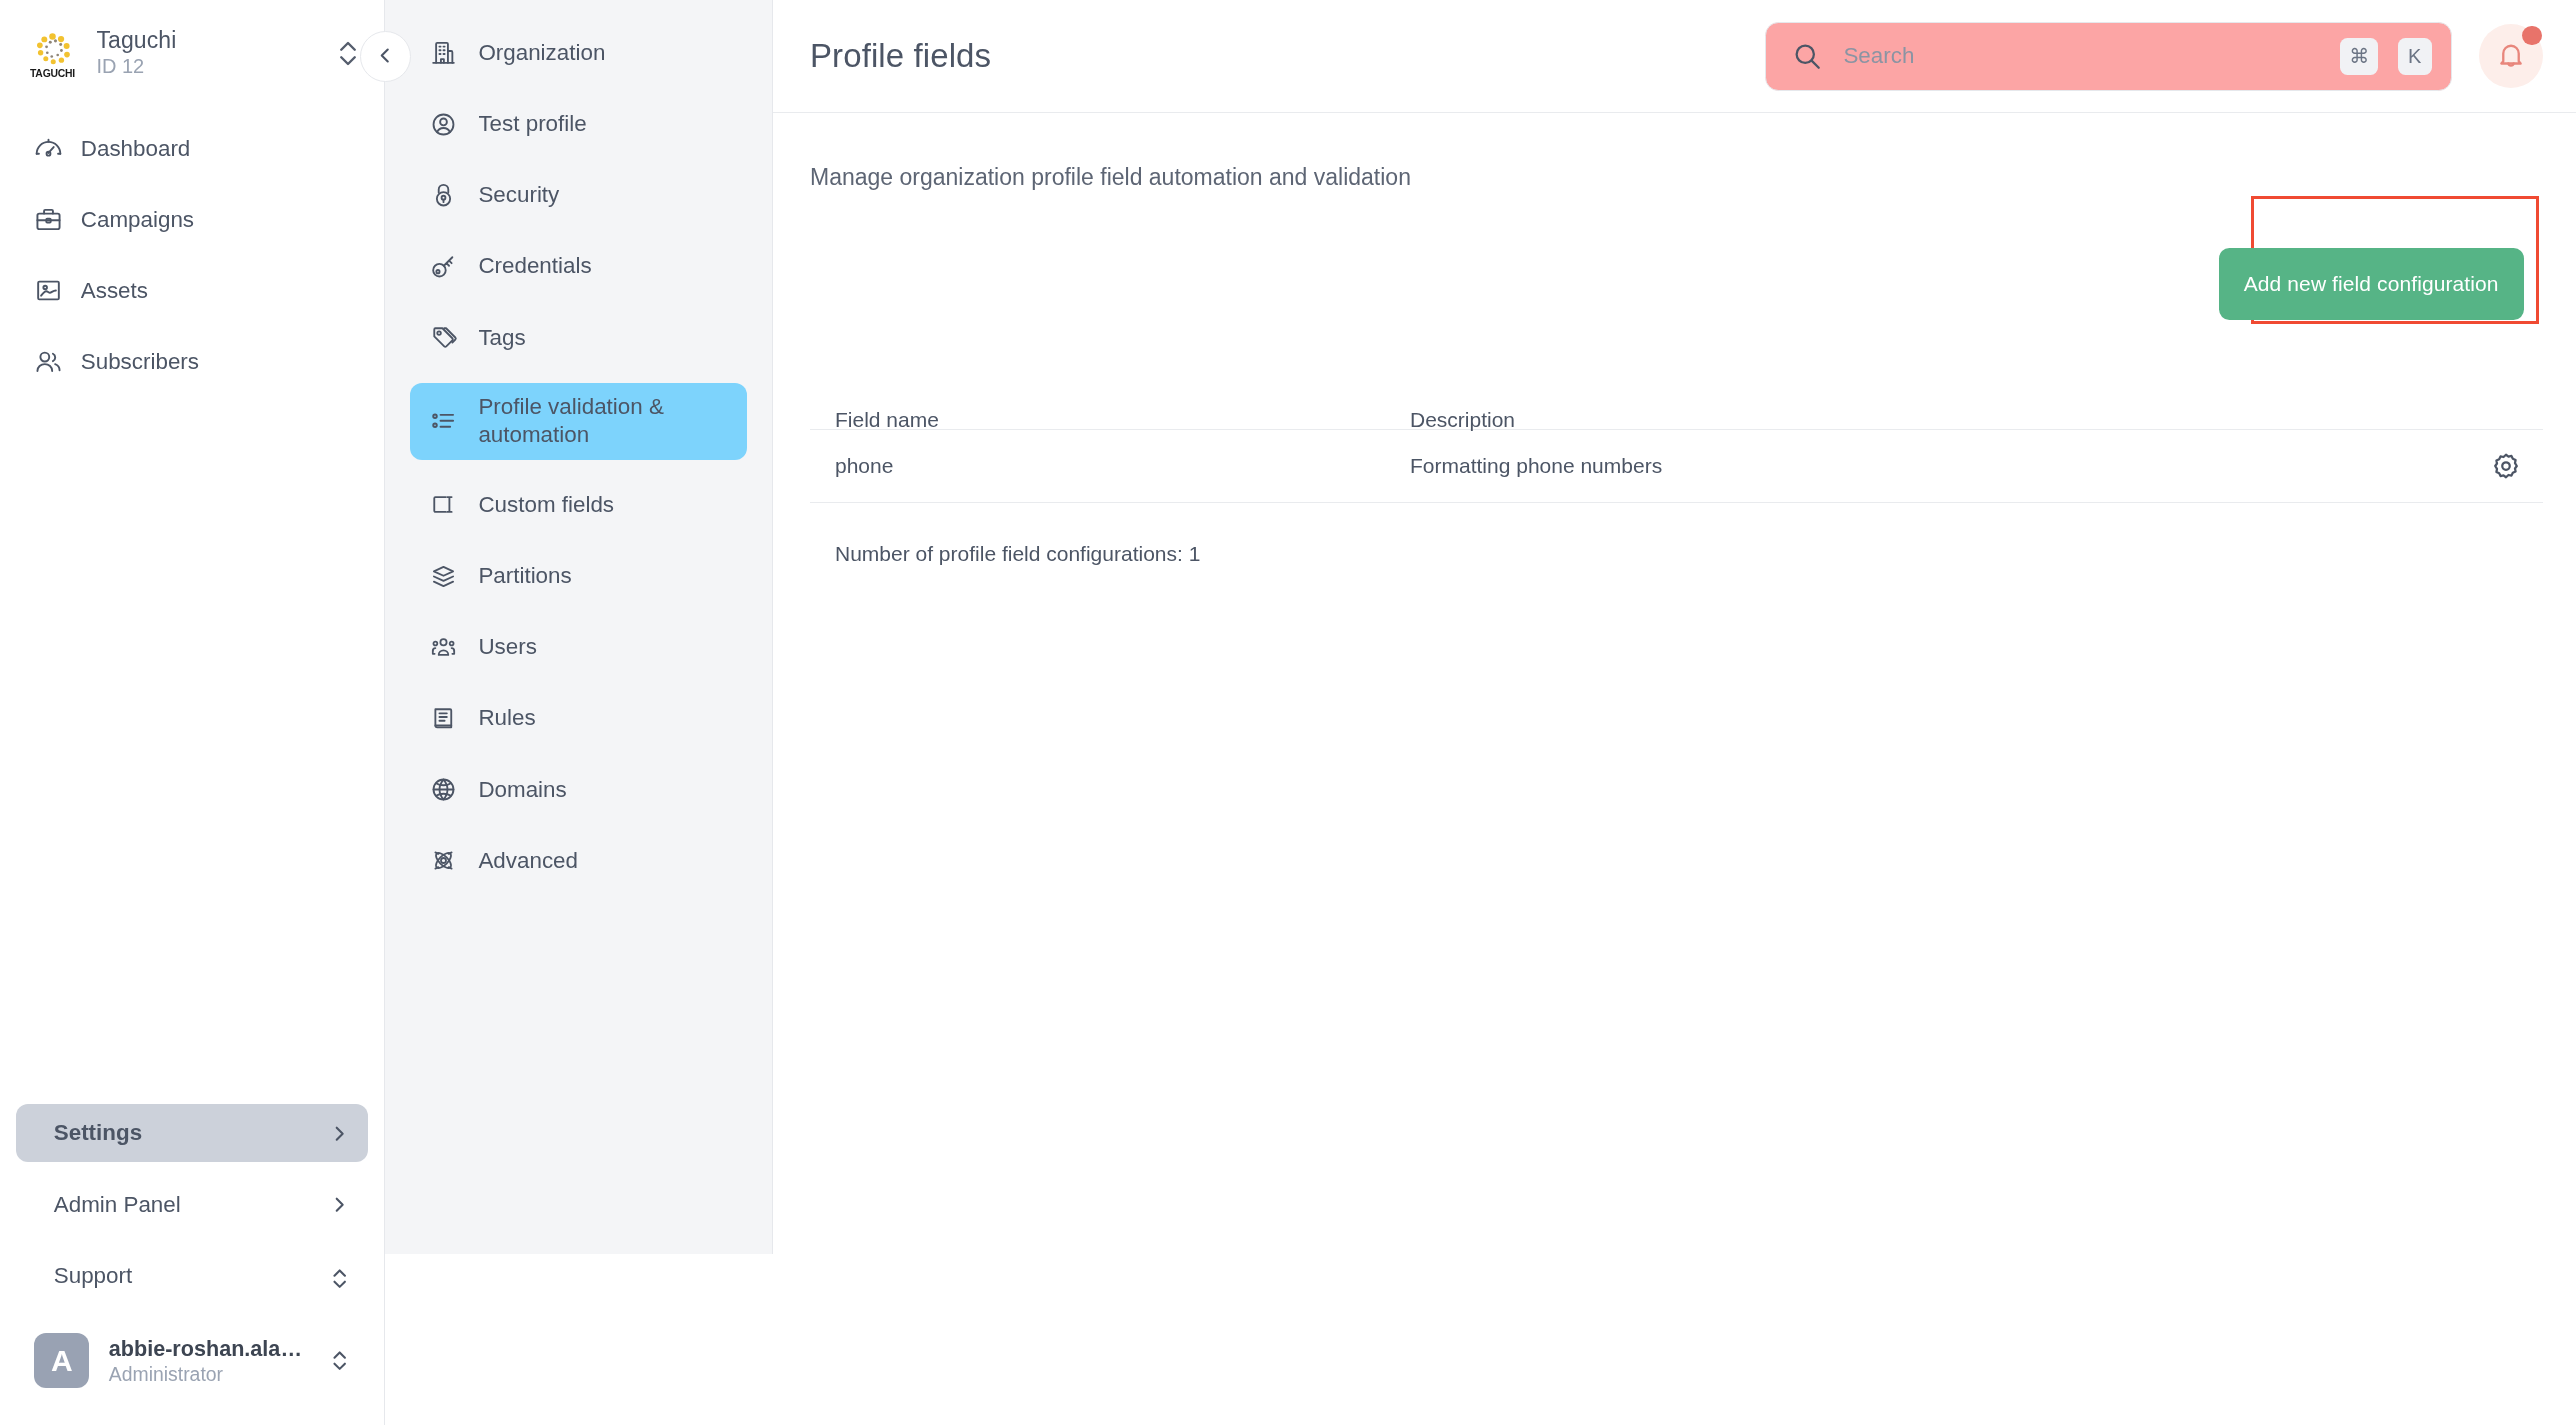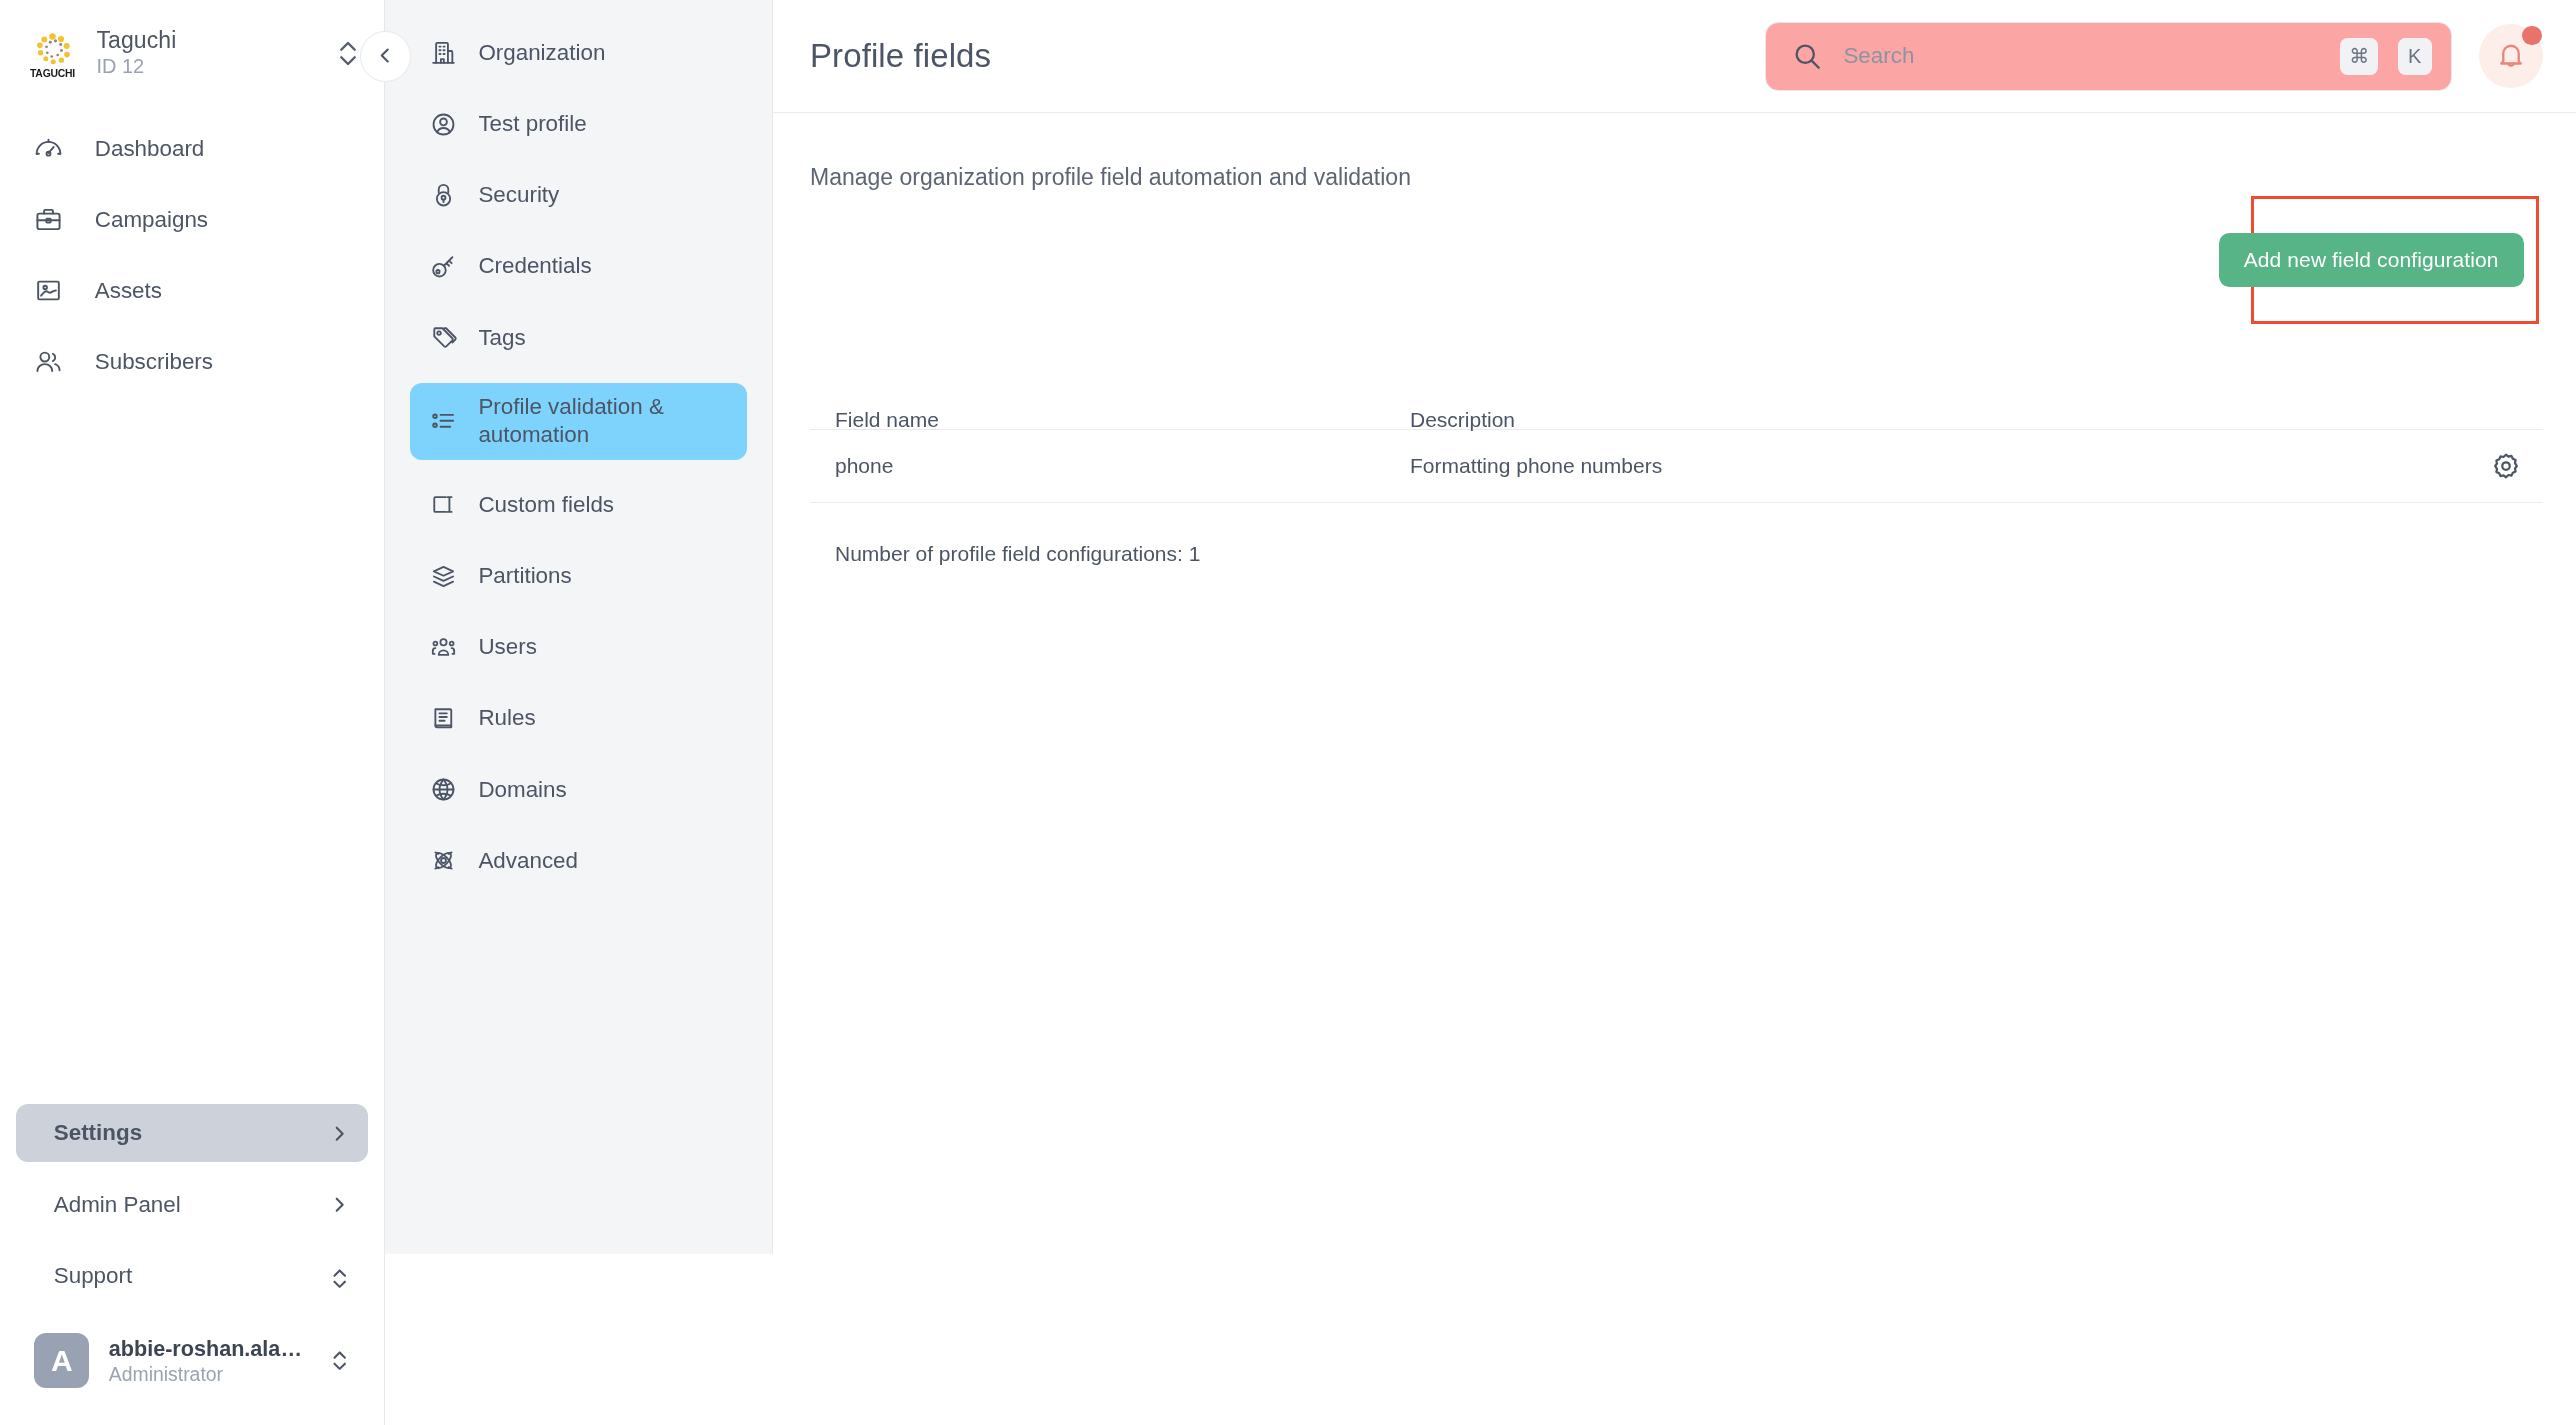--- a/index.html
+++ b/index.html
@@ -25,21 +25,21 @@
   .org-text { flex: 1 1 auto; min-width: 0; }
   .org-name {
     font-size: 23px; color: #4c5565; font-weight: 400;
     line-height: 27px; letter-spacing: 0.1px;
   }
   .org-id { font-size: 20px; color: #9aa3b2; line-height: 24.6px; }
   .stepper { width: 30px; height: 39px; flex: 0 0 30px; opacity: .95; }
 
   .nav-main { padding: 39px 0 0 0; }
   .nav-item {
-    display: flex; align-items: center; gap: 31px;
+    display: flex; align-items: center; gap: 17px;
     height: 51px; margin: 0 16.4px; padding: 0 16.4px;
     border-radius: 10.4px; cursor: pointer;
   }
   .nav-item .ico { width: 31px; height: 31px; flex: 0 0 31px; display: block; }
   .nav-item .lbl {
     font-size: 22.4px; color: #4c5565; line-height: 28px;
     white-space: nowrap; overflow: hidden; text-overflow: ellipsis;
   }
   .nav-main .nav-item { margin-bottom: 20px; }
 
@@ -132,23 +132,23 @@
   .subtitle { font-size: 23px; color: #5c6personally; }
   .subtitle { font-size: 23px; color: #5d6574; }
 
   .action-row { position: relative; height: 112px; }
   .highlight-box {
     position: absolute; right: 4.5px; top: 4.5px;
     width: 288px; height: 128px; border: 3.7px solid #f04a32;
     background: #ffffff; z-index: 2;
   }
   .add-btn {
-    position: absolute; right: 19.4px; top: 42px; z-index: 3;
+    position: absolute; right: 19.4px; top: 57px; z-index: 3;
     background: #56b486; color: #ffffff; border: 0; border-radius: 10.4px;
-    height: 54px; padding: 0 25px; font-size: 21px; cursor: pointer;
+    height: 72px; padding: 0 25px; font-size: 21px; cursor: pointer;
     font-family: "Liberation Sans", sans-serif; letter-spacing: 0.1px;
   }
 
   .table { margin-top: 69px; width: 100%; }
   .thead {
     display: flex; align-items: center; height: 58px;
     padding: 0 0 0 25px; border-bottom: 1.5px solid #e9ebee;
   }
   .th { font-size: 21px; color: #4c5565; margin-top: 39px; }
   .col-field { flex: 0 0 575px; }

